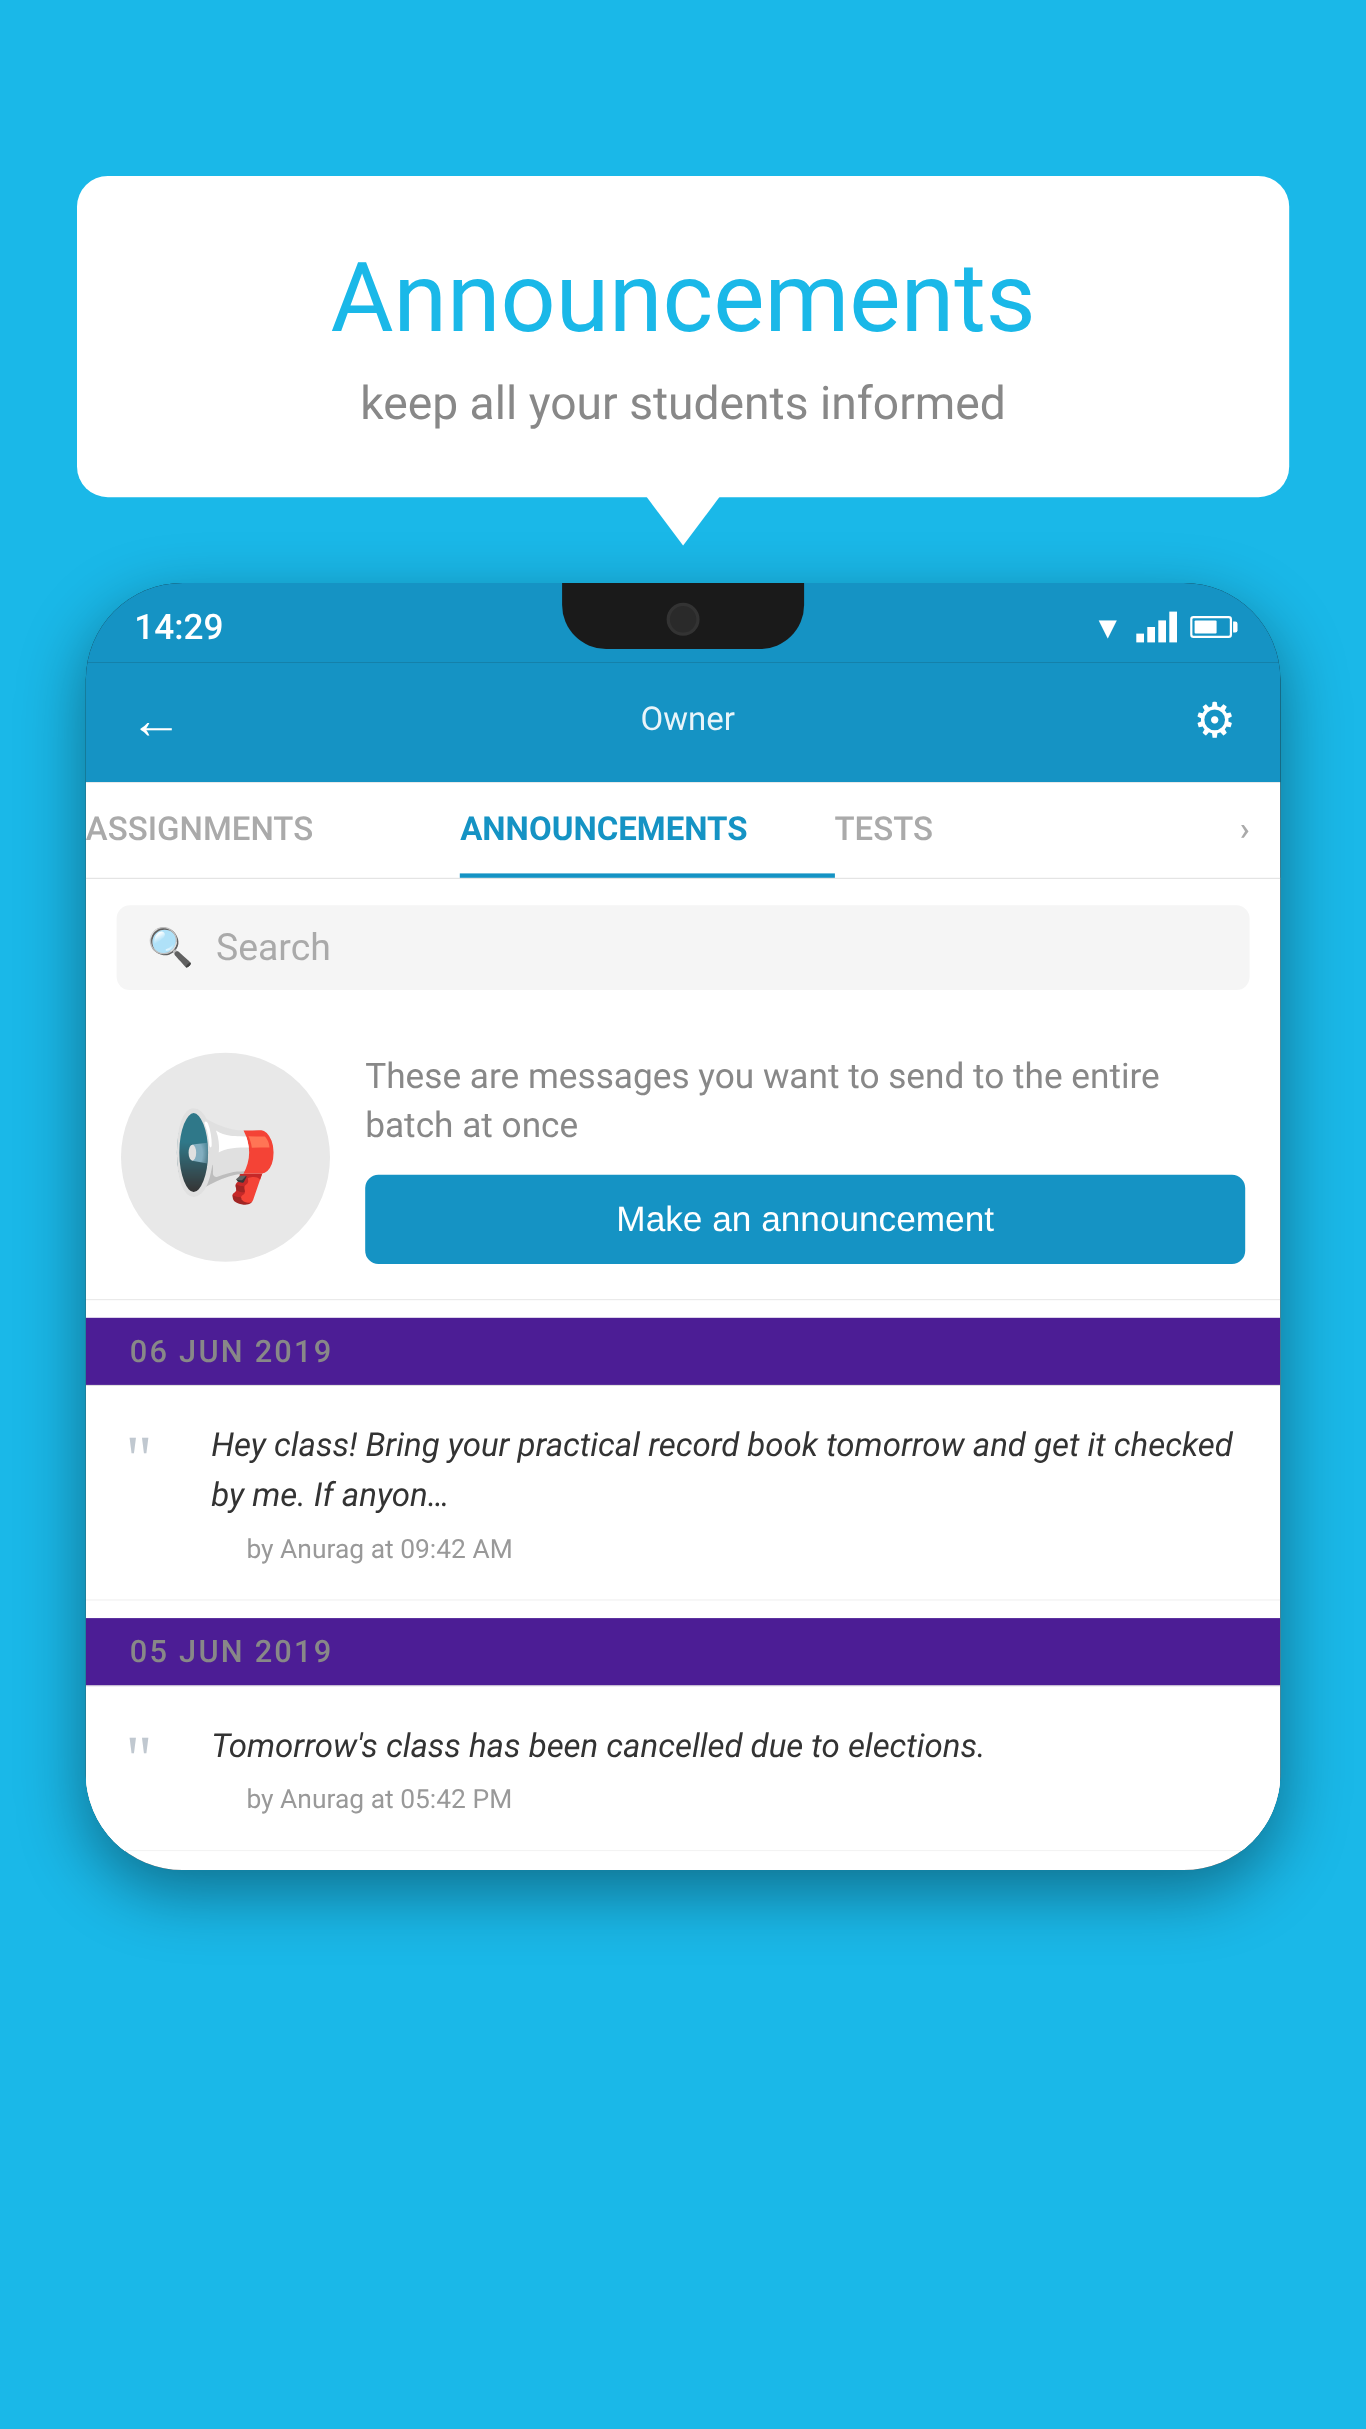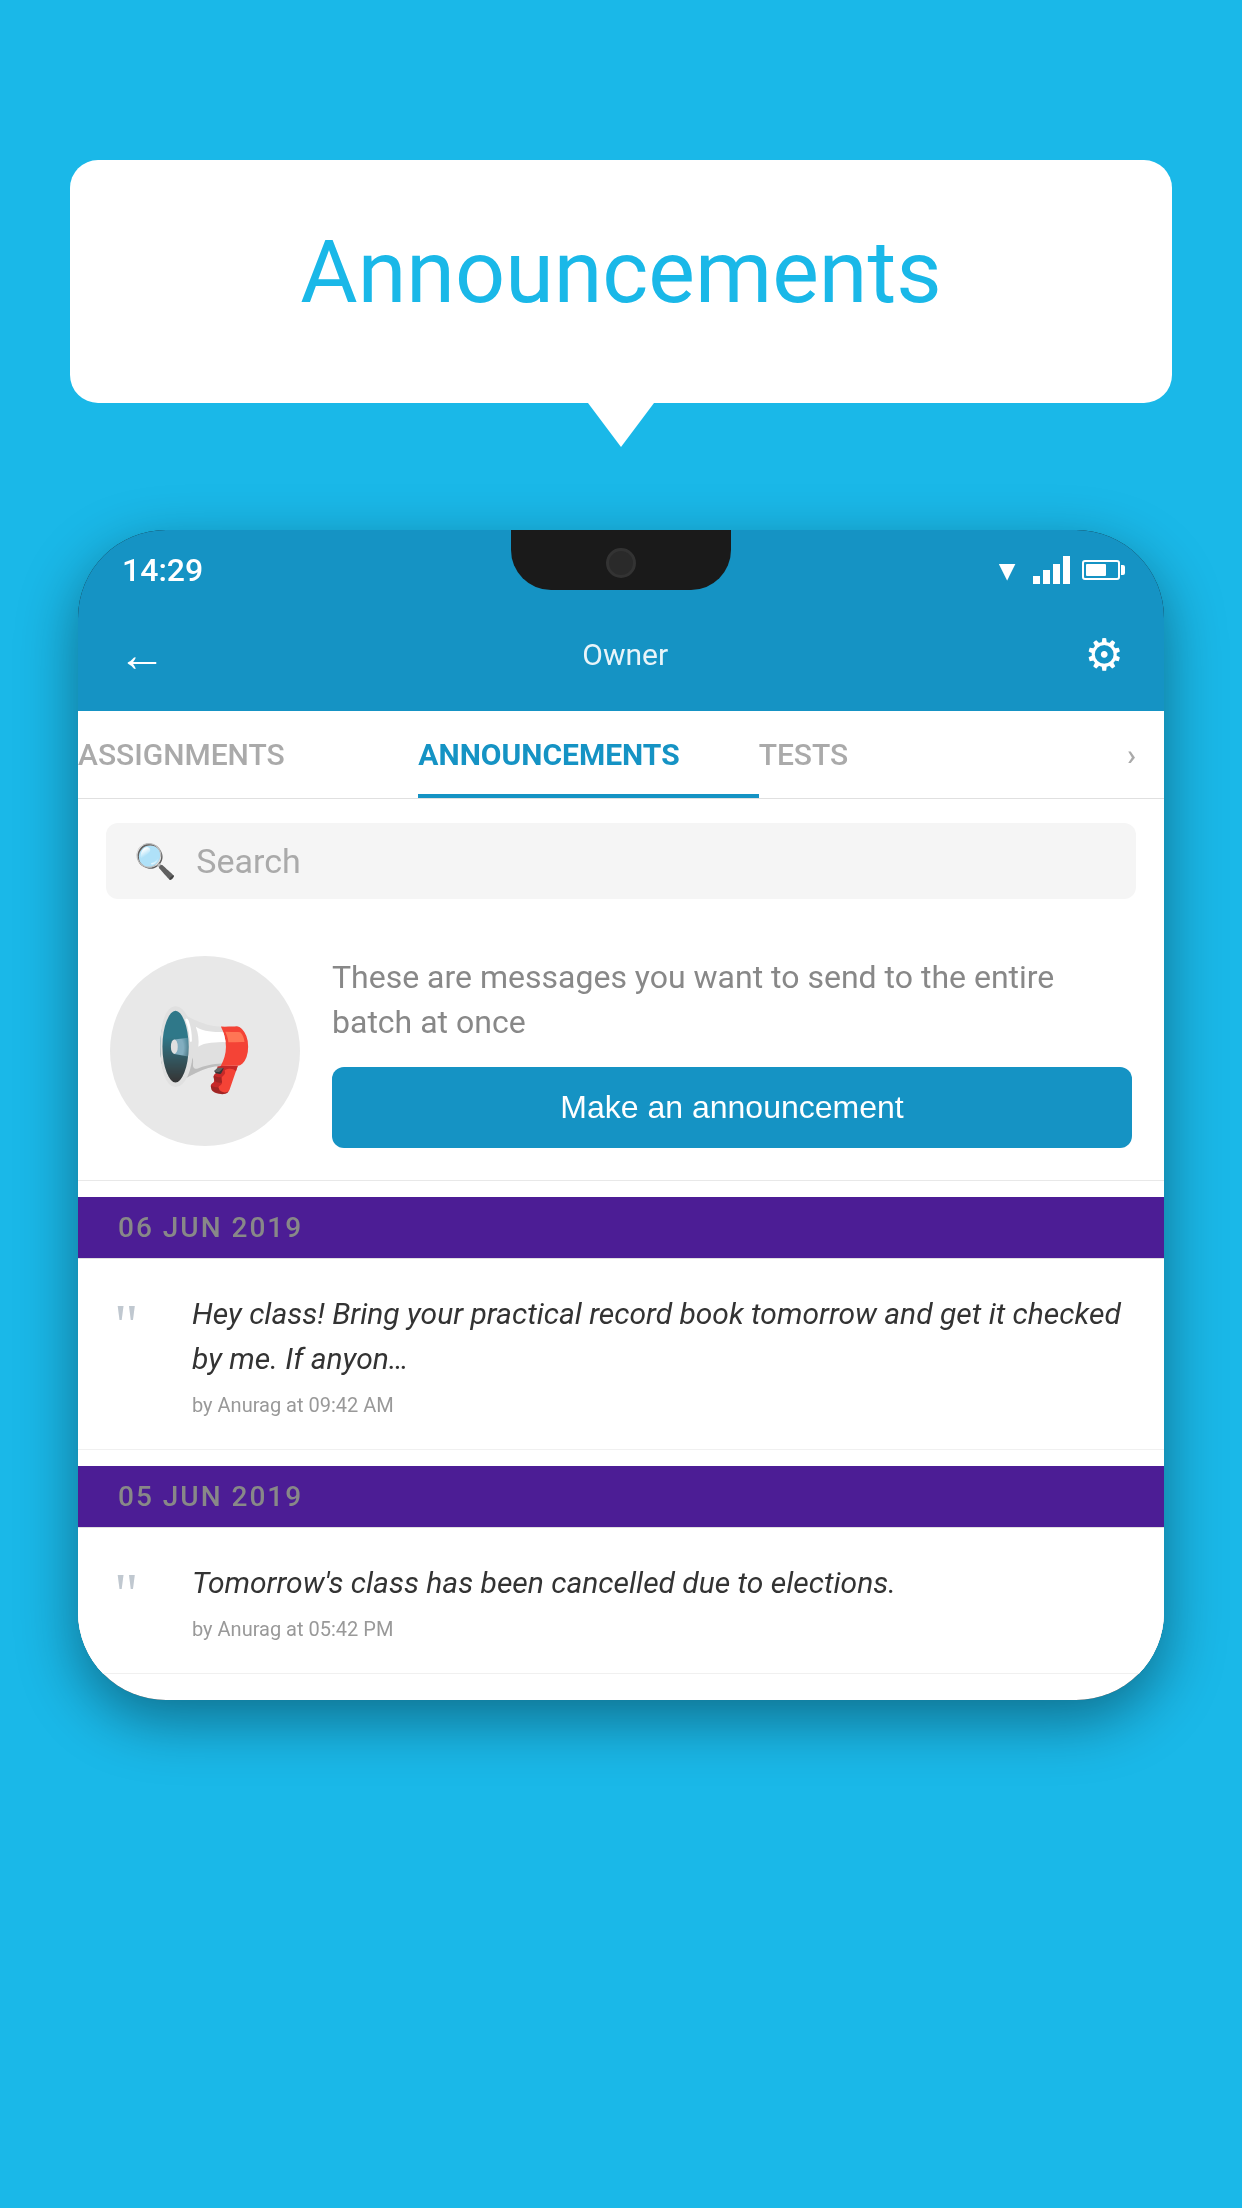--- a/index.html
+++ b/index.html
@@ -377,35 +377,37 @@
     .announcement-text {
       color: #333;
       font-size: 30px;
       font-style: italic;
       line-height: 1.5;
       margin-bottom: 12px;
     }
 
     .announcement-meta {
       color: #999;
-      font-size: 20px;
+      font-size: 24px;
+      margin-left: 32px;
     }
 
     .screen-content {
       background: white;
       height: calc(100% - 72px - 70px);
       overflow: hidden;
     }
   </style>
 </head>
 <body>
 
 <div class="speech-bubble-container">
   <div class="speech-bubble">
     <div class="speech-bubble-title">Announcements</div>
+    <div class="speech-bubble-subtitle">keep all your students informed</div>
   </div>
 </div>
 
 <div class="phone-wrapper">
   <div class="phone-frame">
 
     <div class="phone-notch">
       <div class="phone-camera"></div>
     </div>
 

